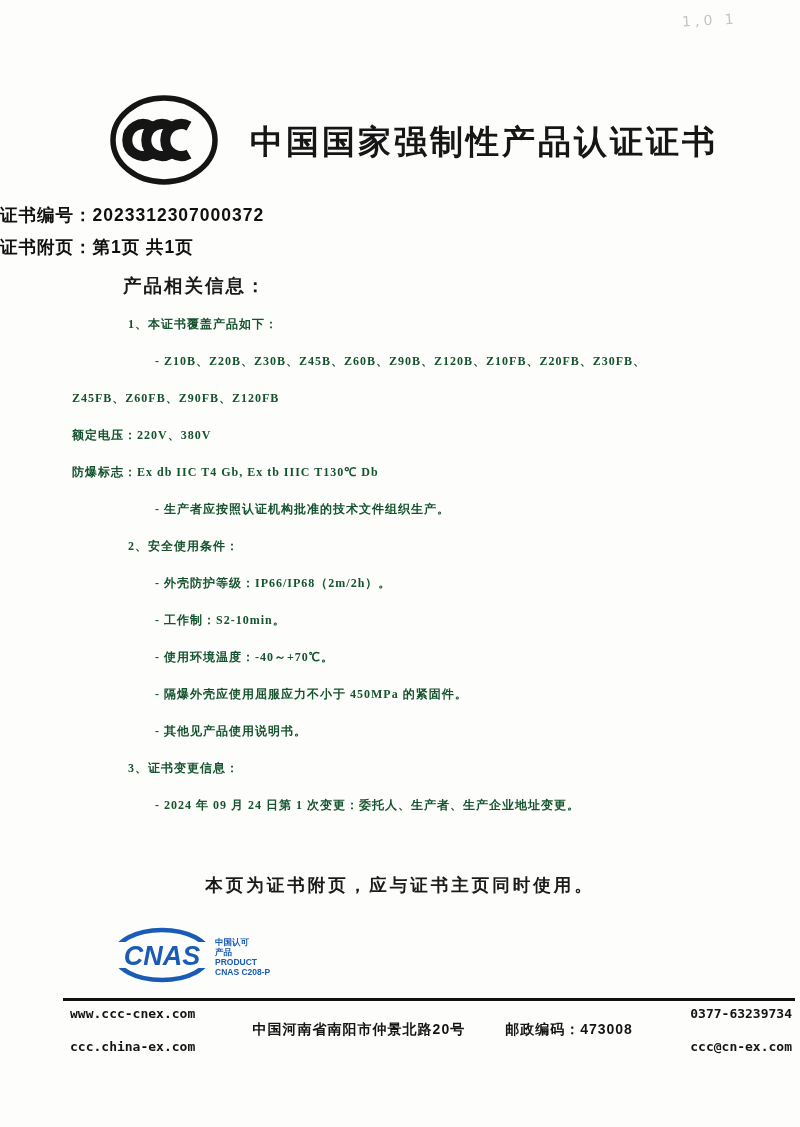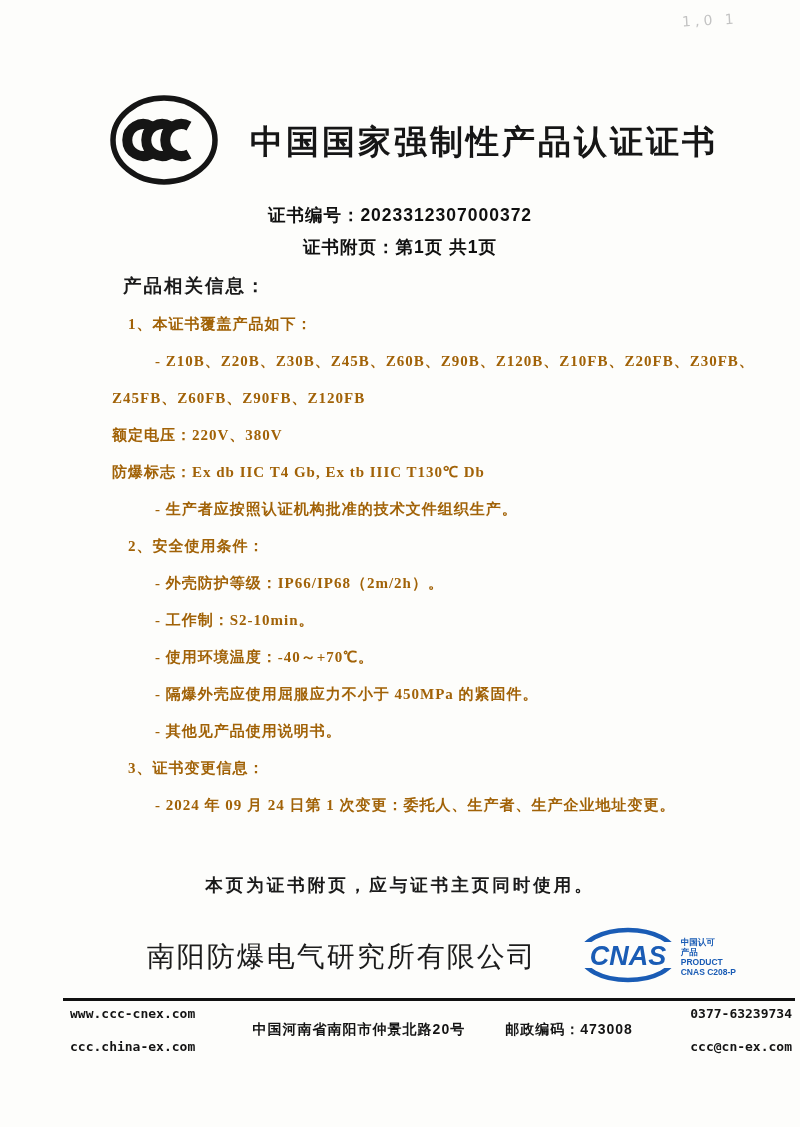--- a/index.html
+++ b/index.html
@@ -29,41 +29,41 @@
   .ccc-logo { flex:0 0 auto; }
   .title {
     flex:1; text-align:center;
     font-family:"Liberation Sans", sans-serif;
     font-size:33px; font-weight:bold;
     letter-spacing:3px; color:#161616;
     padding-left:8px;
   }
   
   .cert-info {
-    margin-top:6px; text-align:center;
+    margin-top:6px; text-align:left;
     font-family:"Liberation Sans", sans-serif;
     font-weight:bold; font-size:17.5px; color:#101010;
   }
   .cert-info .line { line-height:32px; letter-spacing:1px; }
   
   .section-heading {
     margin:10px 0 15px 123px;
     font-size:18.5px; font-weight:bold;
     letter-spacing:2px; line-height:26px;
   }
   .content { margin-top:10px; }
   .cline {
-    font-size:15px; font-weight:600;
+    font-size:12px; font-weight:600;
     line-height:20px; margin-bottom:17px;
-    letter-spacing:1px; color:#a16207;
+    letter-spacing:1px; color:#14532d;
     white-space:nowrap;
   }
   .indent-1 { padding-left:128px; }
   .indent-2 { padding-left:155px; }
-  .indent-3 { padding-left:112px; }
+  .indent-3 { padding-left:72px; }
   
   .footer-note {
     margin-top:55px; text-align:center;
     font-size:17.5px; font-weight:600;
     letter-spacing:3px; line-height:30px;
   }
   
   .issuer {
     margin:26px 64px 0 112px;
     display:flex; align-items:center;
@@ -142,21 +142,20 @@
     <div class="cline indent-2">- 使用环境温度：-40～+70℃。</div>
     <div class="cline indent-2">- 隔爆外壳应使用屈服应力不小于 450MPa 的紧固件。</div>
     <div class="cline indent-2">- 其他见产品使用说明书。</div>
     <div class="cline indent-1">3、证书变更信息：</div>
     <div class="cline indent-2">- 2024 年 09 月 24 日第 1 次变更：委托人、生产者、生产企业地址变更。</div>
   </div>
 
   <div class="footer-note">本页为证书附页，应与证书主页同时使用。</div>
 
   <div class="issuer">
-    <div class="company">南阳防爆电气研究所有限公司</div>
     <div class="cnas-block">
       <span>
         <svg width="100" height="58" viewBox="0 0 100 58">
           <ellipse cx="50" cy="29" rx="47" ry="25" fill="none" stroke="#1a5cb5" stroke-width="4.5"></ellipse>
           <rect x="0" y="16" width="100" height="26" fill="#fdfdfb"></rect>
           <text x="50" y="39" text-anchor="middle" font-family="Liberation Sans, sans-serif" font-size="27" font-weight="bold" font-style="italic" fill="#1a5cb5">CNAS</text>
         </svg>
       </span>
       <span class="cnas-caption">
         <span>中国认可</span>

